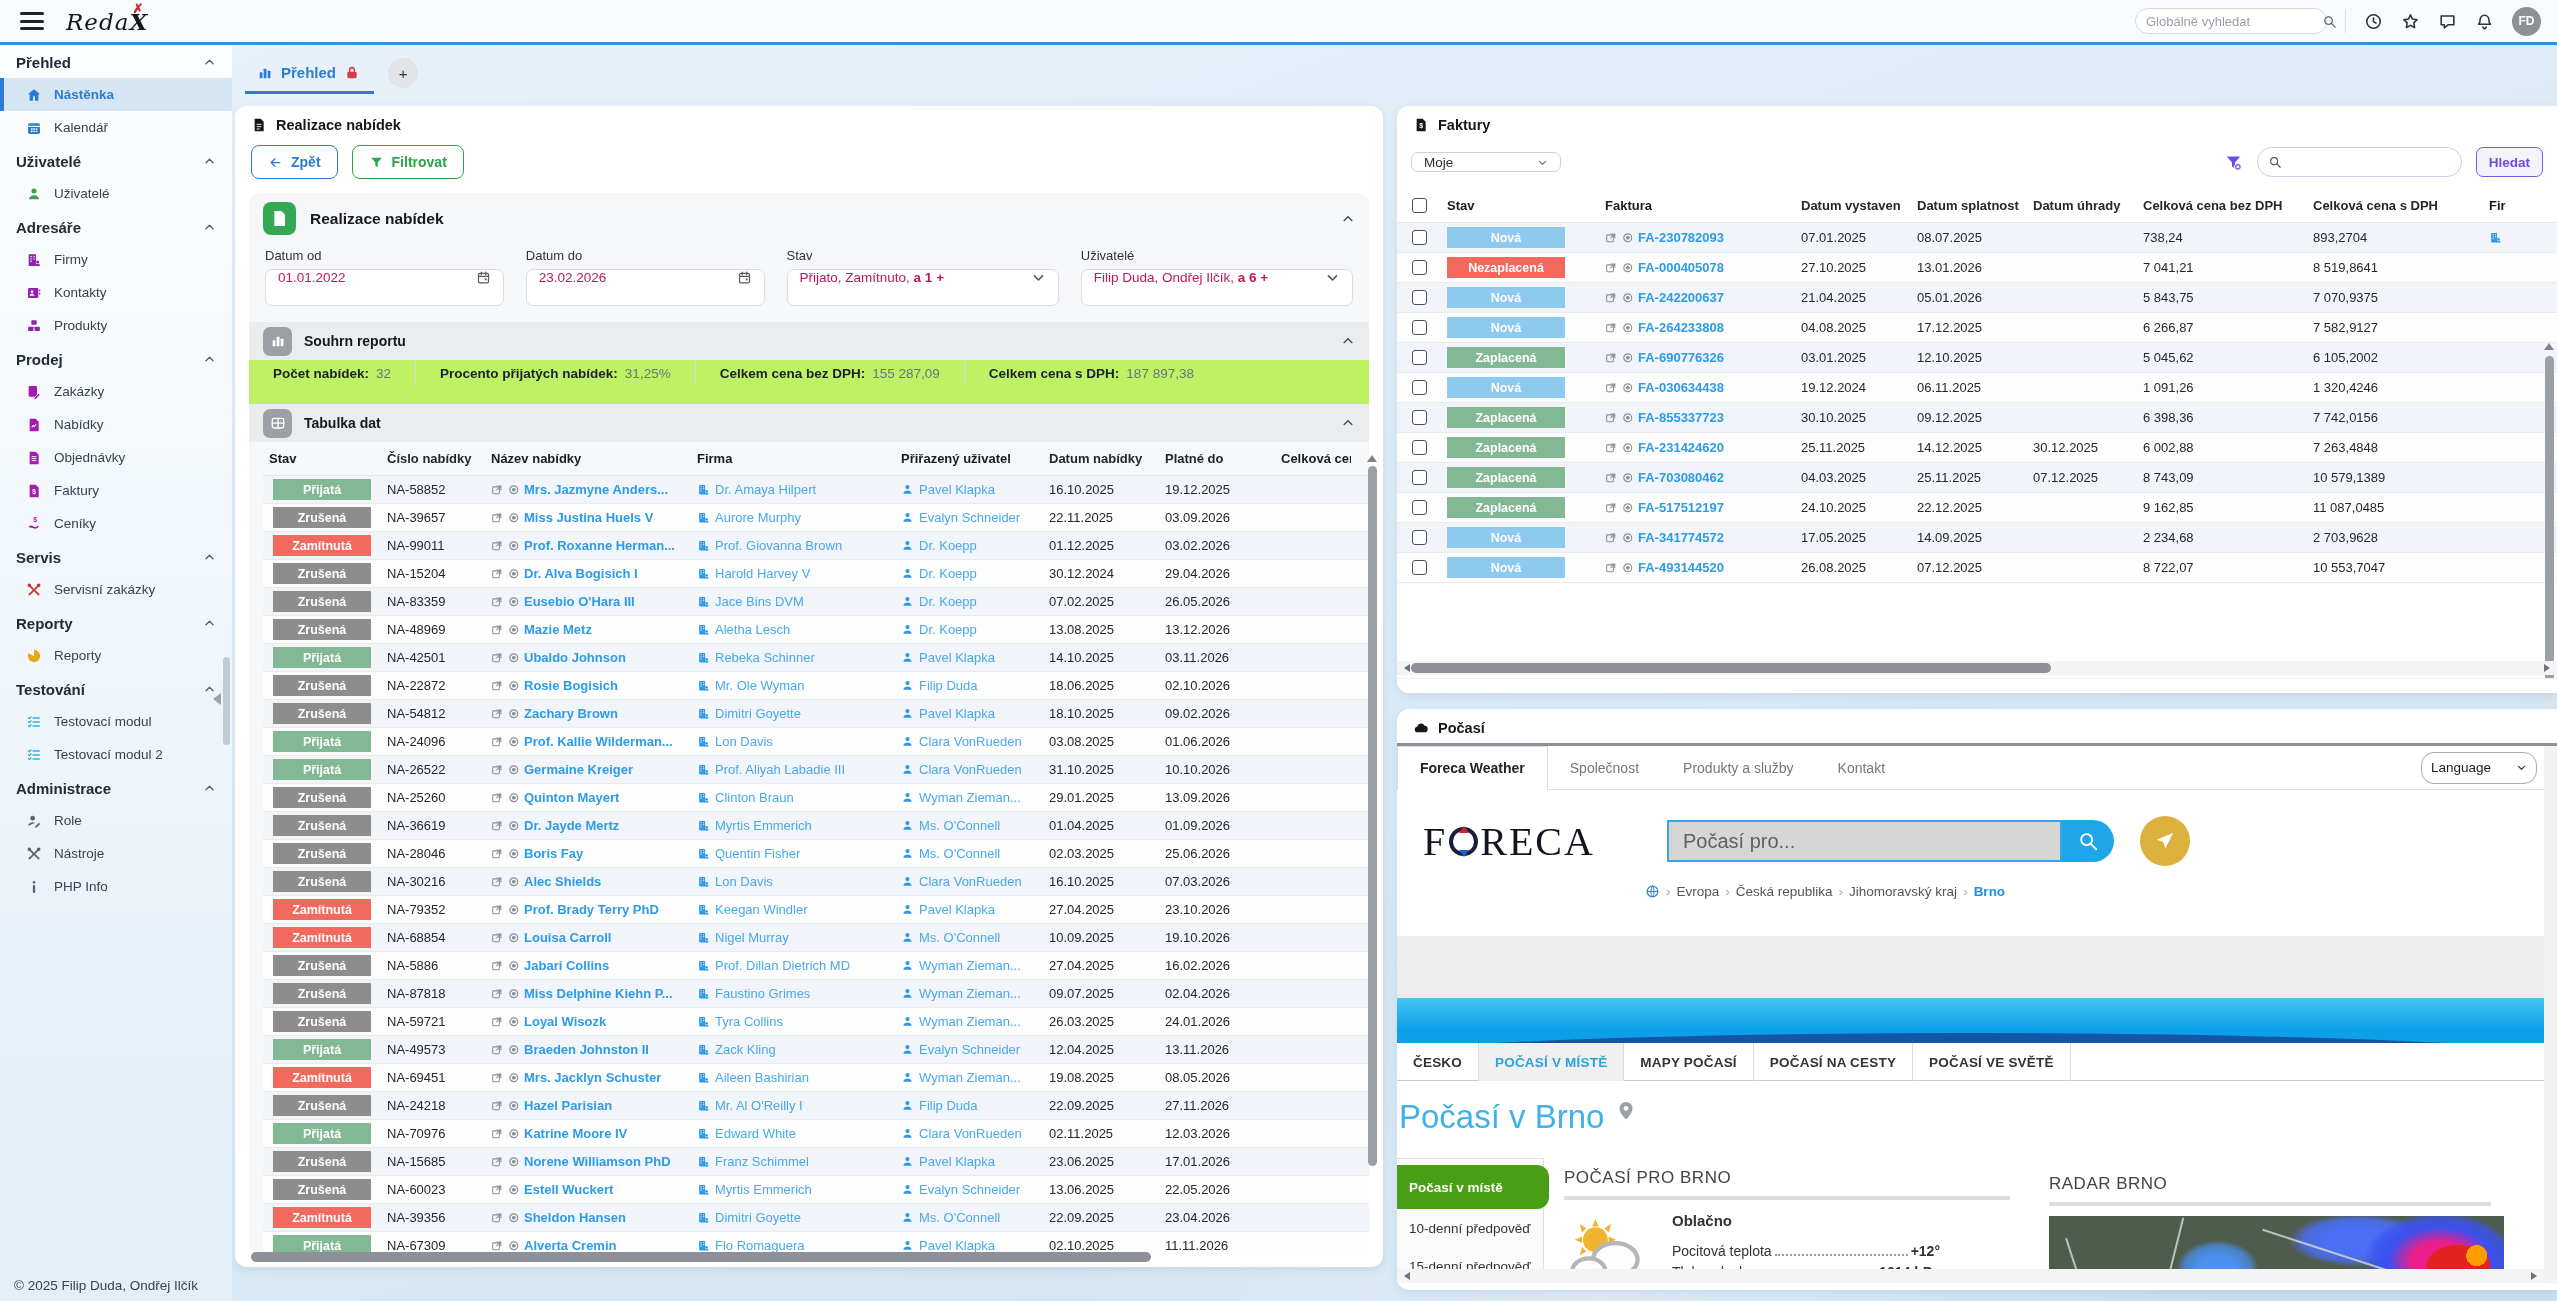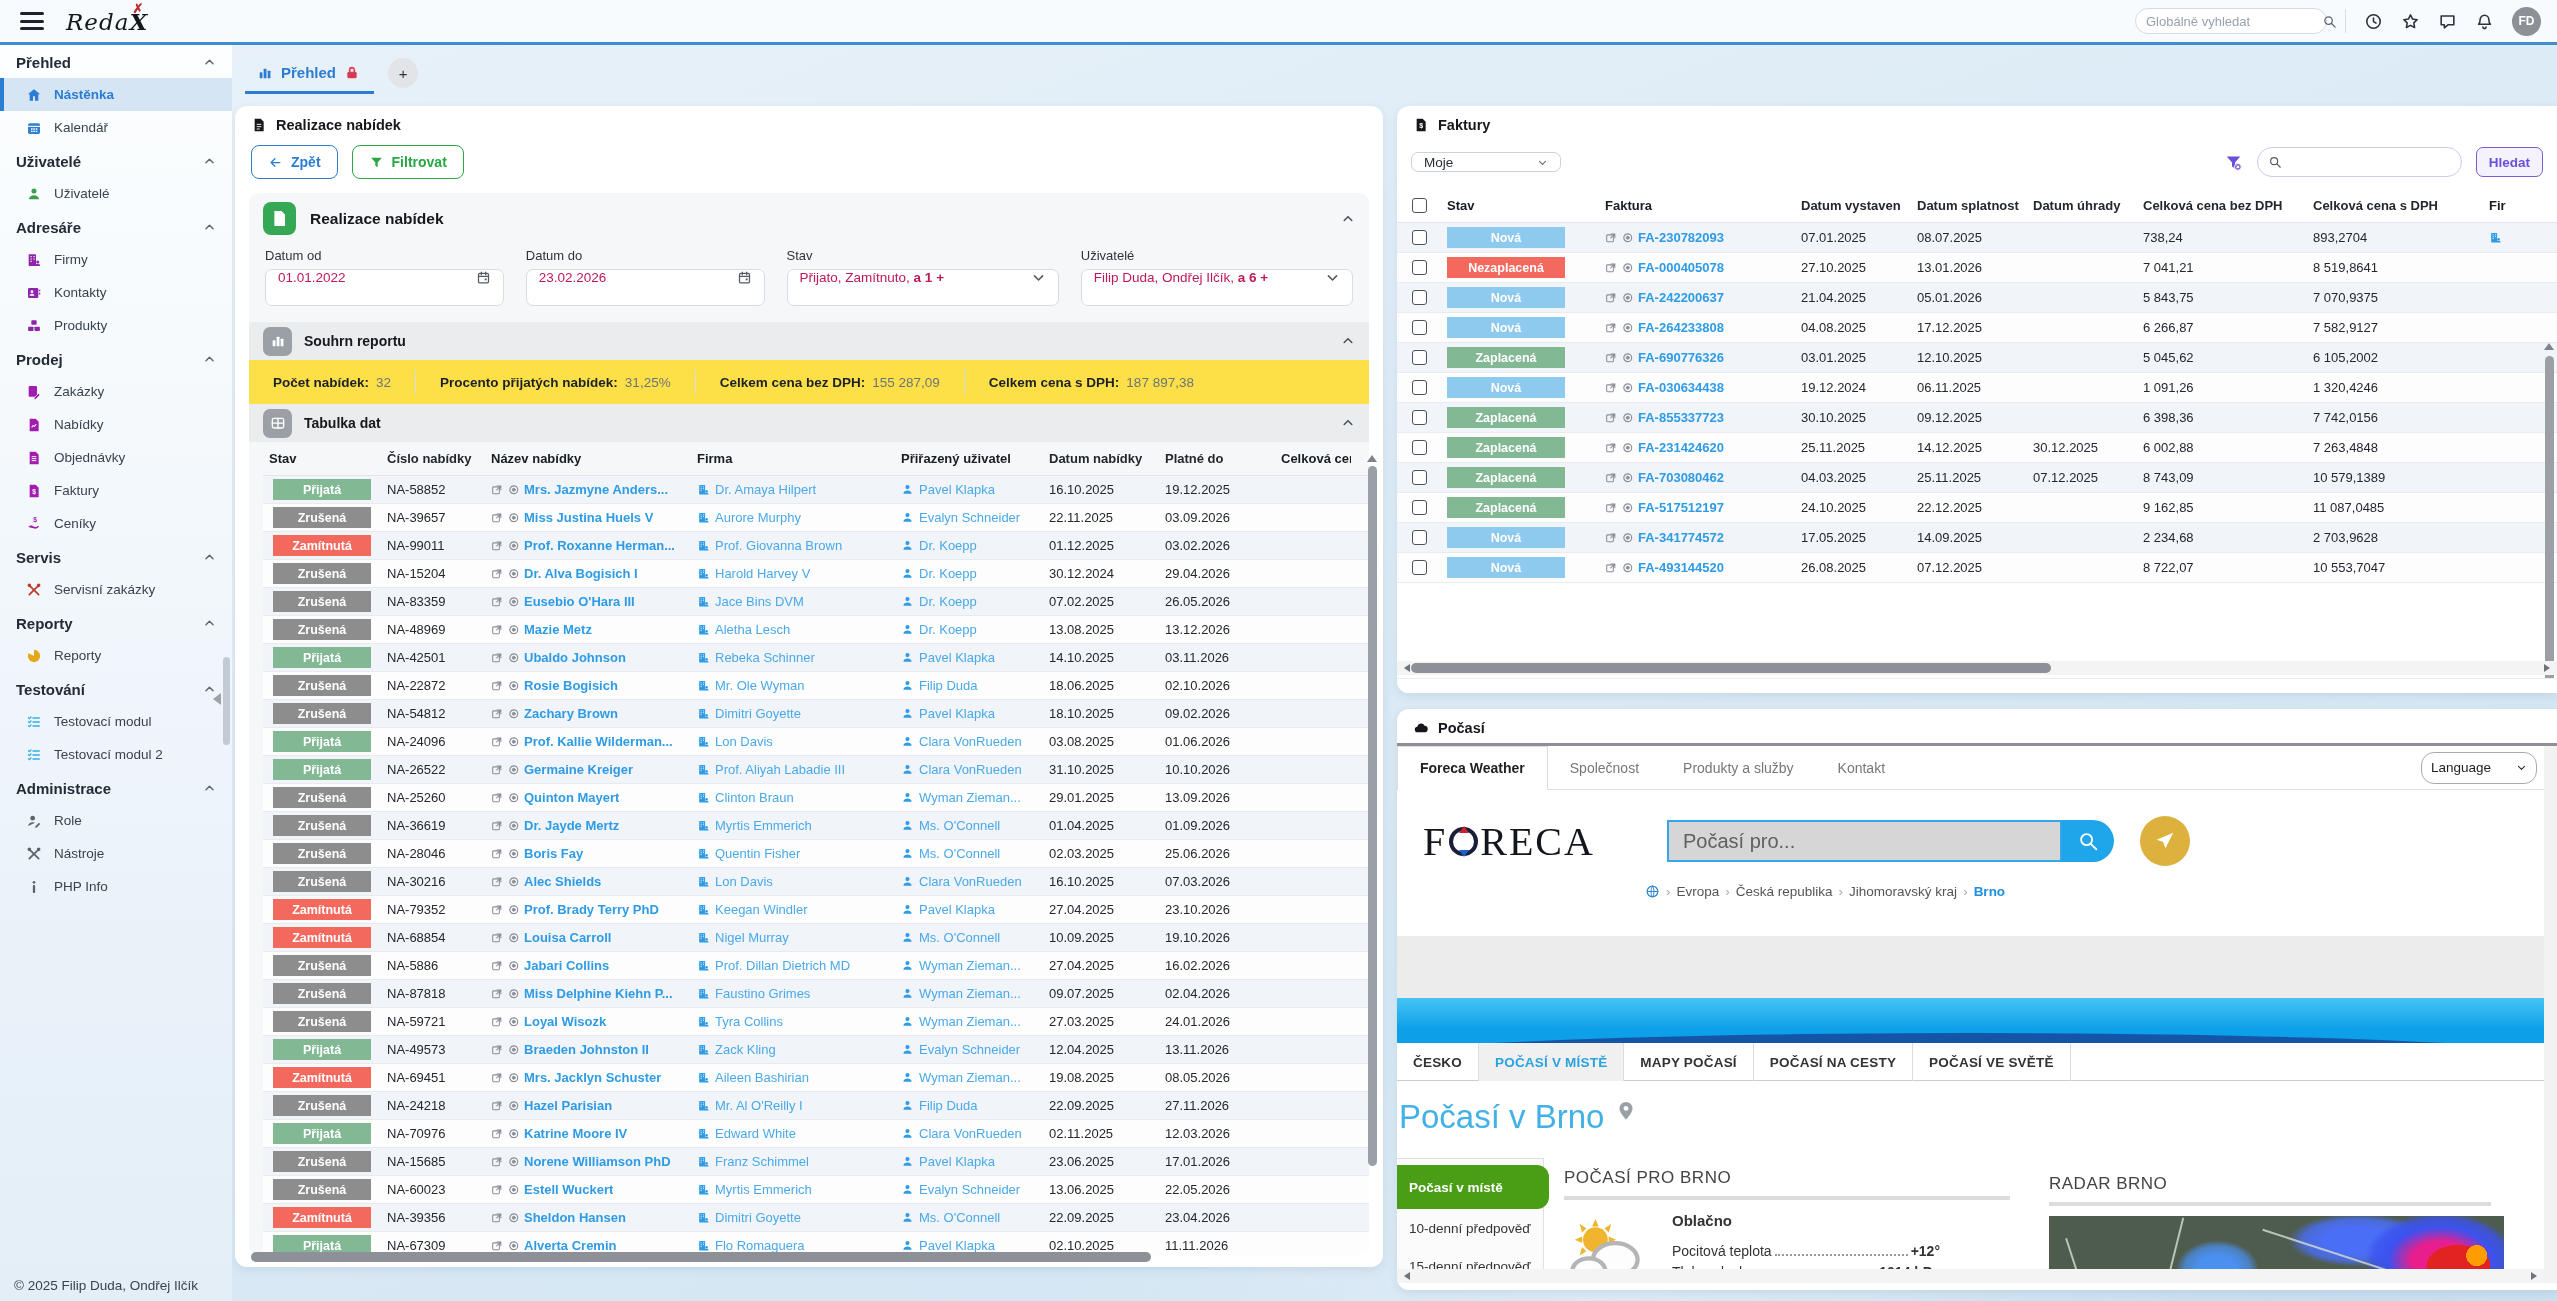--- a/index.html
+++ b/index.html
@@ -63,21 +63,21 @@
 .chev-r{margin-left:auto;font-size:14px;color:#4b525b}
 .formrow{display:flex;gap:22px;padding:4px 16px 16px 16px}
 .field{display:flex;flex-direction:column;gap:6px}
 .field label{font-size:13px;color:#2e343c}
 .inp{height:37px;background:#fff;border:1px solid #d8dce2;border-radius:7px;display:flex;align-items:flex-start;padding:0 12px;font-size:13.5px;color:#be185d}
 .inp .ic{margin-left:auto;font-size:15px;color:#555b64}
 .f-date{width:250px}.f-sel{width:285px}
 .graybar{display:flex;align-items:center;gap:12px;background:#eaecee;padding:5px 14px;height:38px}
 .graybar .sq{width:29px;height:29px;border-radius:7px;background:#9aa0a6;color:#fff;display:flex;align-items:center;justify-content:center;font-size:16px}
 .graybar .t{font-size:14px;font-weight:bold;color:#16181d}
-.stats{display:flex;align-items:center;height:44px;background:#fde047}
+.stats{display:flex;align-items:flex-start;height:44px;background:#bef264}
 .stat{display:flex;gap:7px;align-items:center;padding:0 24px;border-right:1px solid #d9dbdd;height:26px}
 .stat:last-child{border-right:none}
 .stat .sl{font-size:13.5px;font-weight:bold;color:#1c2129;white-space:nowrap}
 .stat .sv{font-size:13.5px;color:#6b737d;white-space:nowrap}
 
 .otable{margin:0 0 0 14px;position:relative}
 .orow,.ohead{display:flex;align-items:center;height:28px}
 .ohead{height:34px;border-bottom:1px solid #e3e5e8}
 .ohead .c{font-size:13px;font-weight:bold;color:#181d24}
 .orow{border-bottom:1px solid #e8eaed;background:#fdfdfe}
@@ -1546,21 +1546,21 @@
             </div>
   <div class="c usr">
               <span class="mini blue ic">
                 <svg viewBox="0 0 24 24" fill="currentColor" stroke="none">
                   <circle cx="12" cy="7.6" r="3.8"></circle>
                   <path d="M4.3 20c.6-4.2 4-6.1 7.7-6.1s7.1 1.9 7.7 6.1z"></path>
                 </svg>
               </span>
               <span class="lnk2">Wyman Zieman...</span>
             </div>
-  <div class="c d1">27.03.2025</div>
+  <div class="c d1">26.03.2025</div>
   <div class="c d2">24.01.2026</div>
   <div class="c price"></div>
           </div>
           <div class="orow alt">
   <div class="c stav">
               <span class="badge" style="background:#82b894">Přijatá</span>
             </div>
   <div class="c num">NA-49573</div>
   <div class="c name">
               <span class="mini ic">

